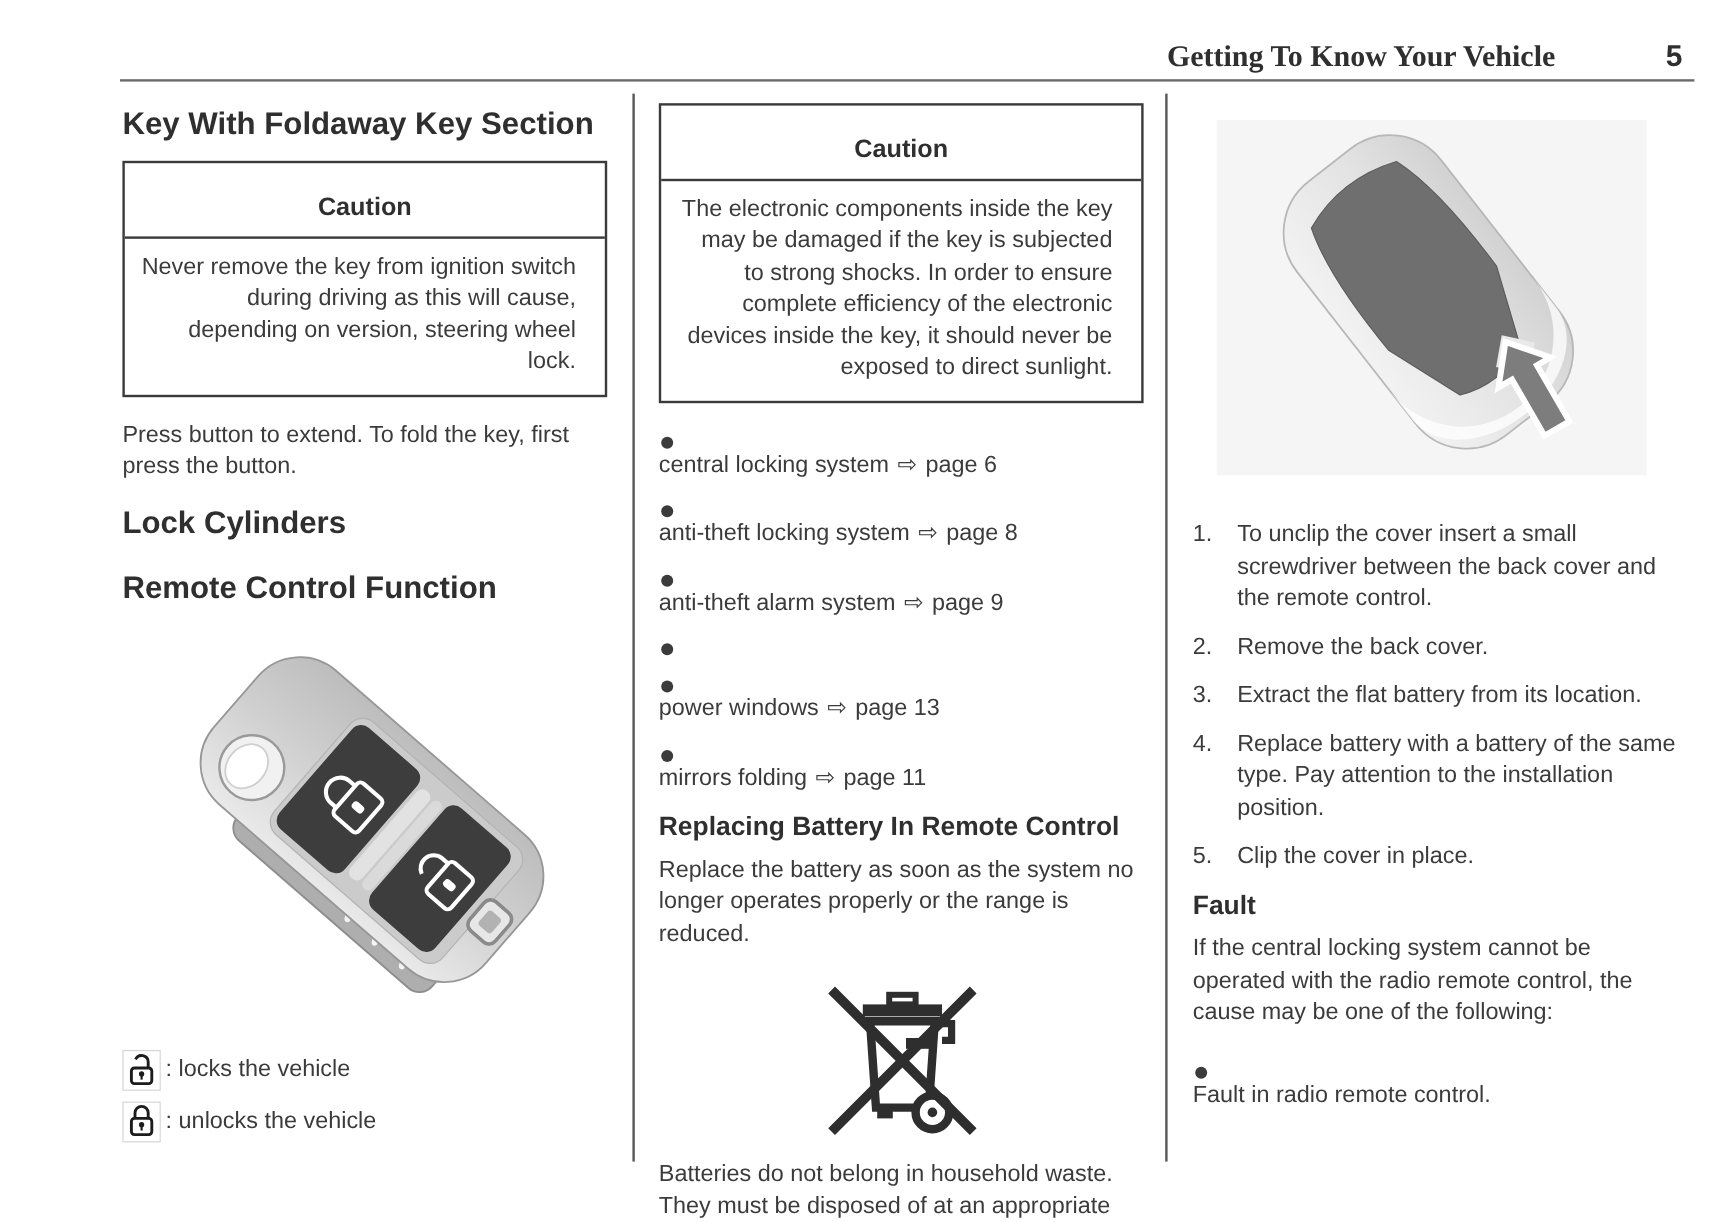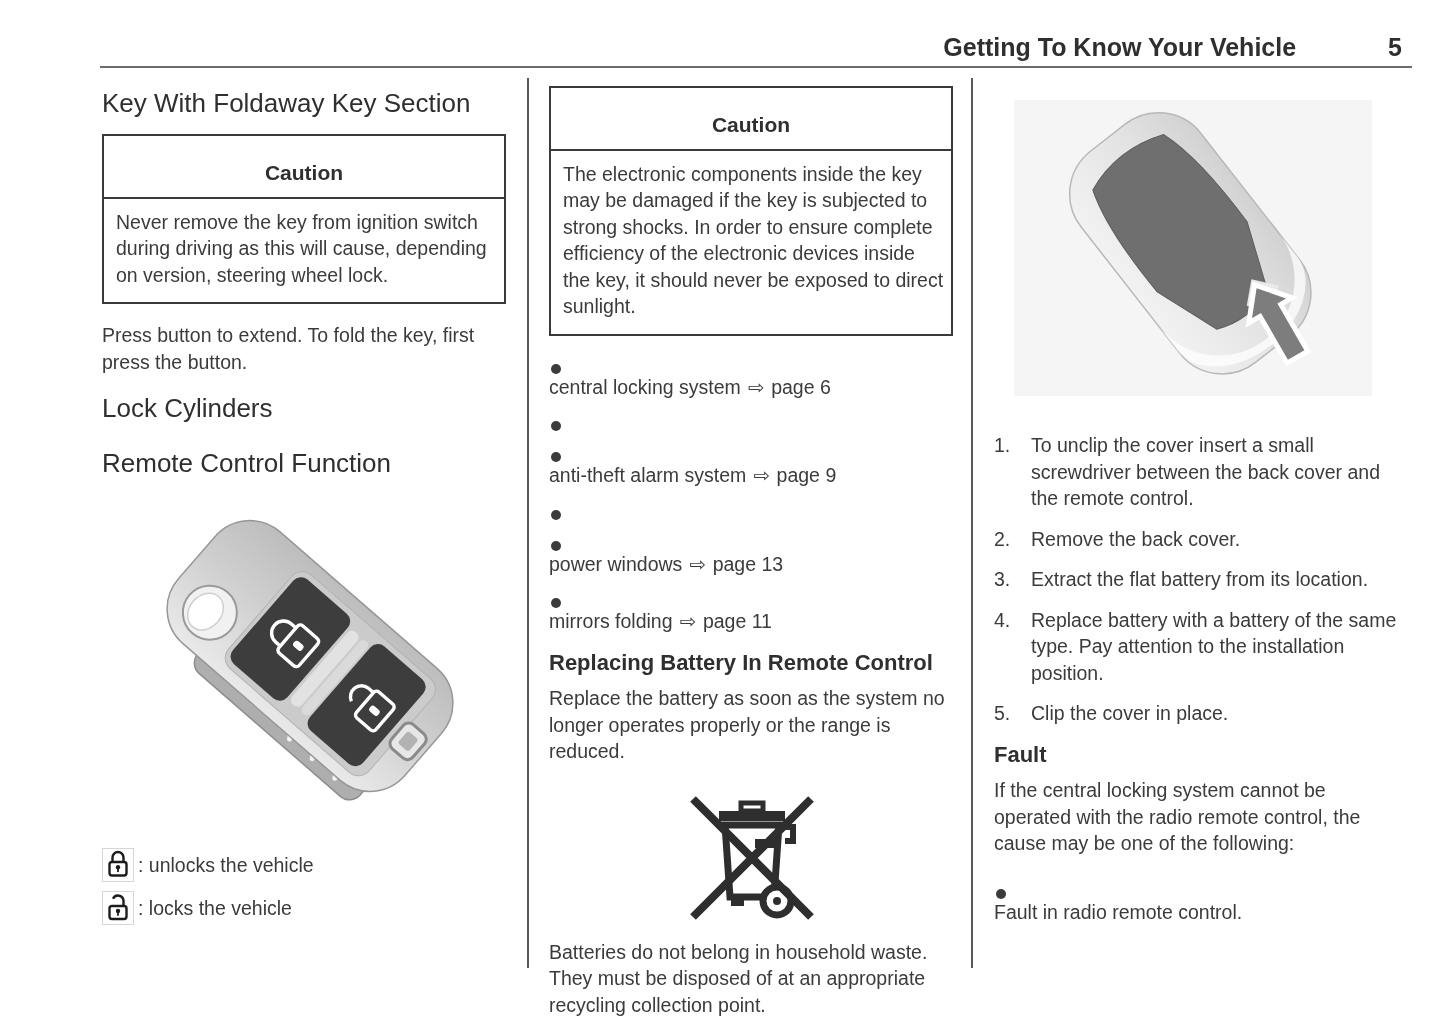--- a/index.html
+++ b/index.html
@@ -5,39 +5,39 @@
   html,body{margin:0;padding:0;background:#ffffff;}
   body{
     width:1445px;height:1018px;position:relative;overflow:hidden;
     font-family:"Liberation Sans","DejaVu Sans",sans-serif;
     color:#3b3b3b;font-size:19.5px;line-height:1.36;
     -webkit-font-smoothing:antialiased;
   }
   .abs{position:absolute;}
   
   .header{left:100px;top:30px;width:1312px;display:flex;justify-content:flex-end;align-items:baseline;}
-  .header .title{font-size:25px;font-weight:bold;color:#2f2f2f;}
+  .header .title{font-size:25px;font-weight:bold;color:#2f2f2f;font-family:Liberation Serif, serif;}
   .header .pageno{font-size:25px;font-weight:bold;color:#2f2f2f;margin-left:92px;padding-right:10px;}
   .header-rule{left:100px;top:66px;width:1312px;height:2px;background:#6b6b6b;}
   
   .vdiv{top:78px;width:2px;height:890px;background:#595959;}
   .vdiv.d1{left:527px;}
   .vdiv.d2{left:971px;}
   
   .col{position:absolute;top:86px;}
   .col-left{left:102px;width:404px;}
   .col-mid{left:549px;width:404px;}
   .col-right{left:994px;width:414px;}
-  h2{font-size:26px;line-height:1.32;margin:0 0 14px 0;color:#2f2f2f;font-weight:normal;}
+  h2{font-size:26px;line-height:1.32;margin:0 0 14px 0;color:#2f2f2f;font-weight:bold;}
   h3{font-size:22px;line-height:1.3;margin:0 0 8px 0;color:#2f2f2f;font-weight:bold;}
   p{margin:0 0 16px 0;}
   
   .caution-box{border:2px solid #3a3a3a;margin:0 0 18px 0;}
   .caution-title{text-align:center;font-weight:bold;font-size:21px;padding:23px 0 9px 0;border-bottom:2px solid #3a3a3a;color:#2f2f2f;}
-  .caution-body{padding:10px 4px 14px 12px;}
+  .caution-body{padding:10px 24px 14px 12px;text-align:right;}
   
   .blist{list-style:none;margin:20px 0 14px 0;padding:0;}
   .blist li{display:flex;align-items:flex-start;margin-bottom:13px;flex-direction:column;}
   .dot{width:10px;height:10px;border-radius:50%;background:#3b3b3b;flex:0 0 auto;margin:8px 10px 0 2px;}
   .arr{margin:0 7px;}
   
   .steps{list-style:none;margin:36px 0 0 0;padding:0;}
   .steps li{display:flex;margin-bottom:14px;}
   .step-num{flex:0 0 37px;}
   
@@ -112,62 +112,63 @@
         </g>
         <rect x="177.5" y="235" width="7" height="11" rx="3" fill="#ffffff"></rect>
 
         <rect x="164" y="272" width="32" height="28" rx="7" fill="#e7e7e7" stroke="#8a8a8a" stroke-width="3"></rect>
         <rect x="172" y="279" width="16" height="14" rx="3" fill="#b2b2b2"></rect>
       </g>
     </svg>
   </div>
 
   <div class="legend">
+    <div class="legend-row">
+      <span class="legend-icon">
+        <svg width="26" height="30" viewBox="0 0 26 30">
+          <g stroke="#1c1c1c" stroke-width="2.4" fill="none">
+            <path d="M18.5 13 v-5 a5.5 5.5 0 0 0 -10.5 -2.2"></path>
+            <rect x="4.5" y="13" width="17" height="13" rx="2.5" fill="#ffffff"></rect>
+          </g>
+          <circle cx="13" cy="18" r="2.2" fill="#1c1c1c"></circle>
+          <rect x="12.1" y="18.3" width="1.8" height="4.4" fill="#1c1c1c"></rect>
+        </svg>
+      </span>
+      <span>: locks the vehicle</span>
+    </div>
     <div class="legend-row">
       <span class="legend-icon">
         <svg width="26" height="30" viewBox="0 0 26 30">
           <g stroke="#1c1c1c" stroke-width="2.4" fill="none">
             <path d="M7.5 12 v-4.5 a5.5 5.5 0 0 1 11 0 V12"></path>
             <rect x="4.5" y="12" width="17" height="13.5" rx="2.5" fill="#ffffff"></rect>
           </g>
           <circle cx="13" cy="17.2" r="2.2" fill="#1c1c1c"></circle>
           <rect x="12.1" y="17.5" width="1.8" height="4.6" fill="#1c1c1c"></rect>
         </svg>
       </span>
       <span>: unlocks the vehicle</span>
     </div>
-    <div class="legend-row">
-      <span class="legend-icon">
-        <svg width="26" height="30" viewBox="0 0 26 30">
-          <g stroke="#1c1c1c" stroke-width="2.4" fill="none">
-            <path d="M18.5 13 v-5 a5.5 5.5 0 0 0 -10.5 -2.2"></path>
-            <rect x="4.5" y="13" width="17" height="13" rx="2.5" fill="#ffffff"></rect>
-          </g>
-          <circle cx="13" cy="18" r="2.2" fill="#1c1c1c"></circle>
-          <rect x="12.1" y="18.3" width="1.8" height="4.4" fill="#1c1c1c"></rect>
-        </svg>
-      </span>
-      <span>: locks the vehicle</span>
-    </div>
   </div>
 </div>
 
 <div class="col col-mid">
   <div class="caution-box">
     <div class="caution-title">Caution</div>
     <div class="caution-body">The electronic components inside the key may be damaged if the key is subjected to strong shocks. In order to ensure complete efficiency of the electronic devices inside the key, it should never be exposed to direct sunlight.</div>
   </div>
 
   <ul class="blist">
     <li>
       <span class="dot"></span>
       <span><span>central locking system</span><span class="arr">⇨</span><span>page 6</span></span>
     </li>
     <li>
       <span class="dot"></span>
+      <span><span>anti-theft locking system</span><span class="arr">⇨</span><span>page 8</span></span>
     </li>
     <li>
       <span class="dot"></span>
       <span><span>anti-theft alarm system</span><span class="arr">⇨</span><span>page 9</span></span>
     </li>
     <li>
       <span class="dot"></span>
     </li>
     <li>
       <span class="dot"></span>

